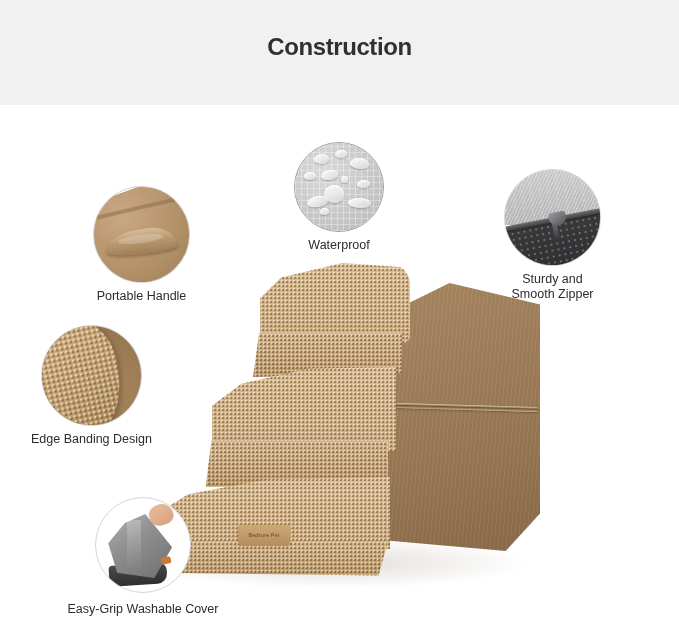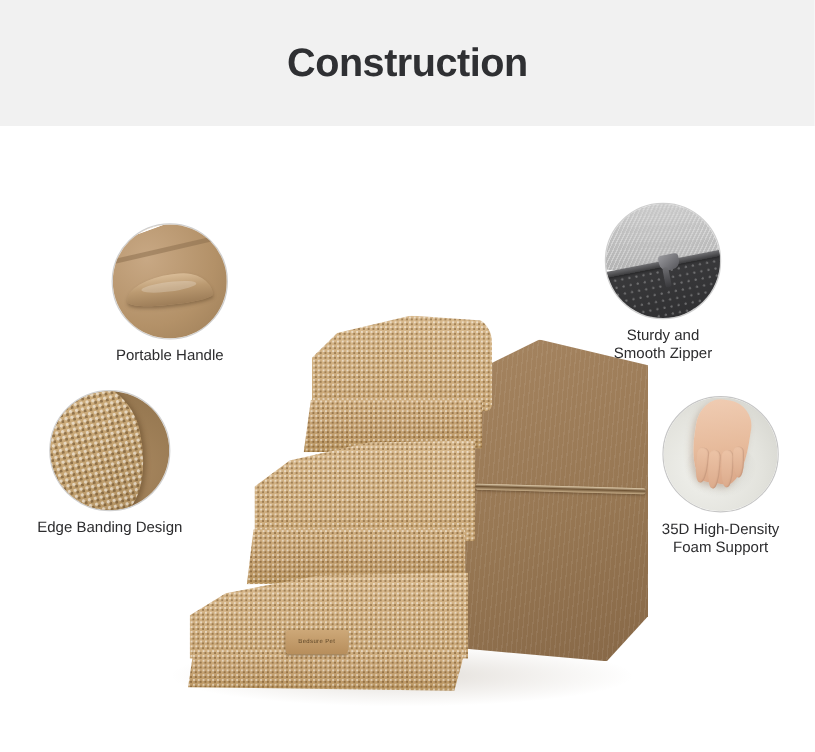--- a/index.html
+++ b/index.html
@@ -17,21 +17,21 @@
 
   
   #header {
     position: absolute; left: 0; top: 0;
     width: 679px; height: 105px;
     background: #f1f1f1;
   }
   #page-title {
     position: absolute; left: 0; top: 33px;
     width: 679px; text-align: center;
-    font-size: 33px; font-weight: bold;
+    font-size: 24px; font-weight: bold;
     letter-spacing: -0.4px;
     color: #2f3033;
   }
 
   
   .callout { position: absolute; }
   .bubble {
     position: relative;
     border-radius: 50%;
     overflow: hidden;
@@ -323,20 +323,37 @@
 
   <div class="callout" id="c-handle">
     <div class="bubble">
       <div class="handle-fabric"></div>
       <div class="handle-seam"></div>
       <div class="handle-strap"></div>
     </div>
     <div class="caption">Portable Handle</div>
   </div>
 
+  <div class="callout" id="c-water">
+    <div class="bubble">
+      <div class="water-surface"></div>
+      <div class="drop" style="left:22%; top:13%; width:17%; height:11%;"></div>
+      <div class="drop" style="left:46%; top:8%;  width:13%; height:9%;"></div>
+      <div class="drop" style="left:63%; top:17%; width:22%; height:12%; transform:rotate(8deg);"></div>
+      <div class="drop" style="left:10%; top:33%; width:14%; height:9%;"></div>
+      <div class="drop" style="left:29%; top:31%; width:19%; height:11%; transform:rotate(-6deg);"></div>
+      <div class="drop" style="left:52%; top:38%; width:8%;  height:7%;"></div>
+      <div class="drop" style="left:70%; top:42%; width:15%; height:9%;"></div>
+      <div class="drop" style="left:33%; top:48%; width:23%; height:20%; transform:rotate(10deg);"></div>
+      <div class="drop" style="left:14%; top:60%; width:24%; height:12%; transform:rotate(-8deg);"></div>
+      <div class="drop" style="left:60%; top:63%; width:26%; height:11%; transform:rotate(4deg);"></div>
+      <div class="drop" style="left:28%; top:74%; width:11%; height:8%;"></div>
+    </div>
+    <div class="caption" style="top:96px;">Waterproof</div>
+  </div>
 
   <div class="callout" id="c-edge">
     <div class="bubble">
       <div class="edge-brown"></div>
       <div class="edge-bubbly"></div>
     </div>
     <div class="caption">Edge Banding Design</div>
   </div>
 
   <div class="callout" id="c-zip">
@@ -345,31 +362,25 @@
       <div class="zip-bot"></div>
       <div class="zip-line"></div>
       <div class="zip-pull"></div>
     </div>
     <div class="caption">
       <div>Sturdy and</div>
       <div>Smooth Zipper</div>
     </div>
   </div>
 
-  <div class="callout" id="c-foam">
-    <div class="bubble">
-      <div class="foam-surface"></div>
-      <div class="foam-dent"></div>
-      <div class="hand"></div>
-      <div class="finger" style="left:28%; top:44%; width:10%; height:30%; transform:rotate(6deg);"></div>
-      <div class="finger" style="left:39%; top:46%; width:10%; height:34%; transform:rotate(4deg);"></div>
-      <div class="finger" style="left:50%; top:46%; width:10%; height:33%; transform:rotate(2deg);"></div>
-      <div class="finger" style="left:61%; top:43%; width:10%; height:28%; transform:rotate(0deg);"></div>
-    </div>
-    <div class="caption">
-      <div>35D High-Density</div>
-      <div>Foam Support</div>
-    </div>
-  </div>
-
+
+  <div class="callout" id="c-cover">
+    <div class="bubble">
+      <div class="cover-base"></div>
+      <div class="cover-cloth"></div>
+      <div class="cover-tag"></div>
+      <div class="cover-hand"></div>
+    </div>
+    <div class="caption">Easy-Grip Washable Cover</div>
+  </div>
 
 
 </div>
 
 </body></html>

